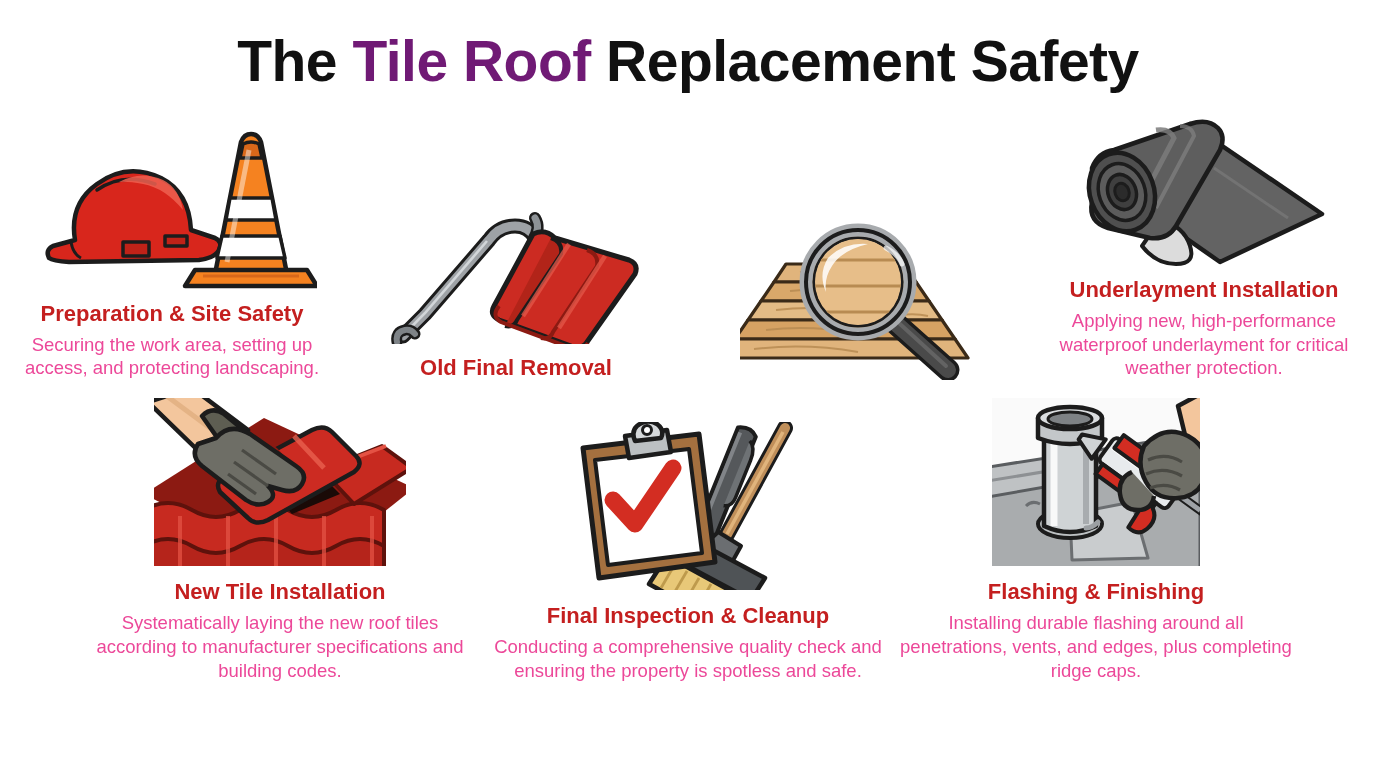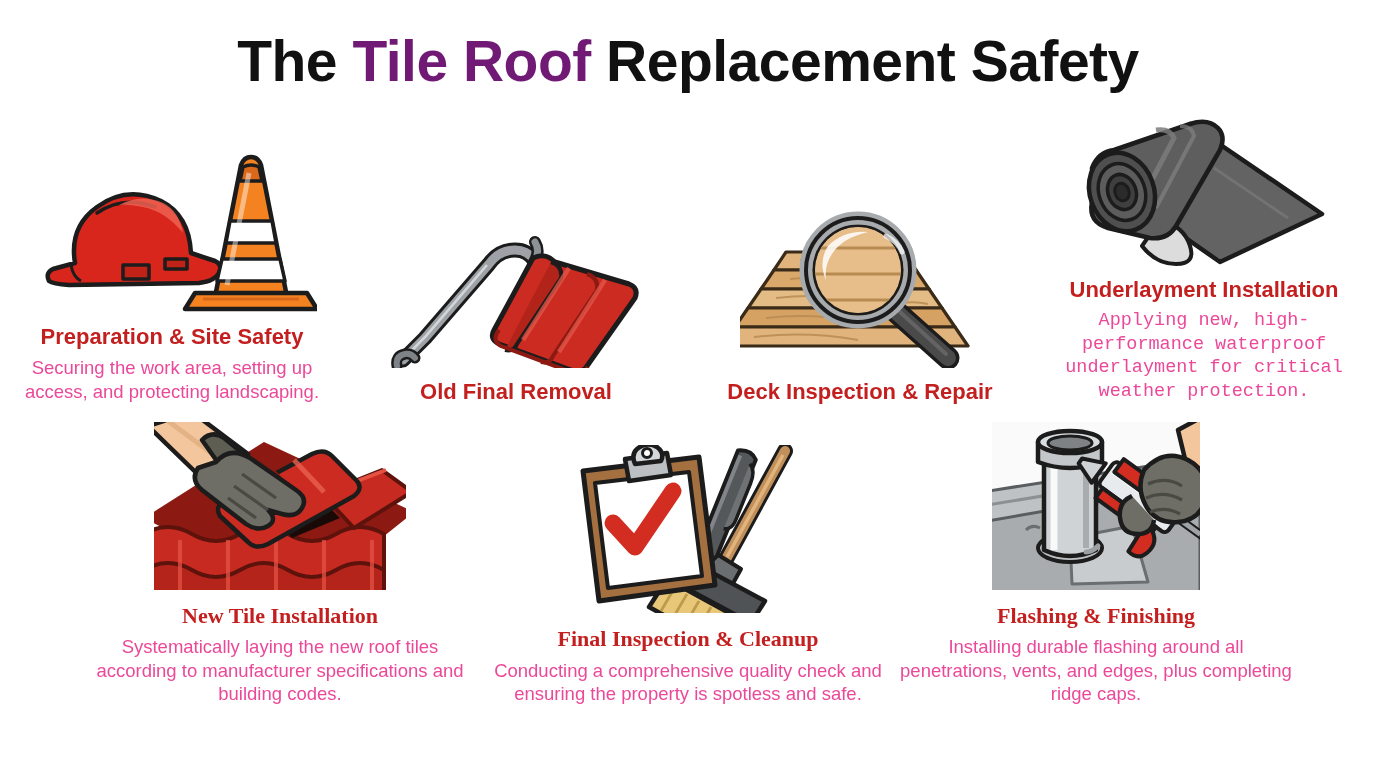--- a/index.html
+++ b/index.html
@@ -51,33 +51,33 @@
   .row-2 .art { height:168px; }
 
   .card-title {
     color:#C41F1F;
     font-weight:bold;
     font-size:22px;
     margin-top:12px;
     line-height:1.1;
     white-space:nowrap;
   }
-  .row-2 .card-title { margin-top:14px;font-family:Liberation Serif, serif; }
+  .row-2 .card-title { margin-top:14px; }
 
   .card-desc {
     color:#ec4899;
     font-size:18.5px;
     line-height:1.28;
     margin-top:7px;
     padding:0 12px;
   }
   .row-1 .c1 .card-desc { padding:0 24px; }
   .row-1 .c2 .card-desc { padding:0 14px; }
   .row-1 .c3 .card-desc { padding:0 10px; }
-  .row-1 .c4 .card-desc { padding:0 24px;font-family:Liberation Mono, monospace; }
+  .row-1 .c4 .card-desc { padding:0 24px; }
   .row-2 .card-desc { padding:0 6px; }
   svg { display:block; }
 </style>
 </head>
 <body>
 
 <div class="page">
 
   <h1 class="title">
     <span>The </span><span class="accent">Tile Roof</span><span> Replacement Safety</span>
@@ -185,21 +185,20 @@
             <rect x="74" y="18" width="90" height="90" fill="#E7BE89"></rect>
             <path d="M74 40 l92 0" stroke="#B88B52" stroke-width="3"></path>
             <path d="M74 66 l92 0" stroke="#B88B52" stroke-width="3"></path>
             <path d="M74 92 l92 0" stroke="#B88B52" stroke-width="3"></path>
           </g>
 
           <path d="M88 38 q16 -16 40 -14 q-26 6 -36 22 q-8 12 -6 26 q-8 -18 2 -34 z" fill="#ffffff" opacity="0.85"></path>
           <path d="M146 28 q12 6 16 16" stroke="#ffffff" stroke-width="5" fill="none" opacity="0.7" stroke-linecap="round"></path>
         </svg>
       </div>
-      <div class="card-title">Deck Inspection &amp; Repair</div>
     </div>
 
     <div class="card c4">
       <div class="art">
         <svg width="280" height="160" viewBox="0 0 280 160">
 
           <path d="M126 18 l132 90 l-102 48 l-60 -42 z" fill="#636363" stroke="#1c1c1c" stroke-width="4.5" stroke-linejoin="round"></path>
           <path d="M150 62 l74 50" stroke="#777777" stroke-width="3" fill="none" opacity="0.8"></path>
 
           <path d="M96 114 q24 6 30 26 q6 18 -14 18 q-20 0 -34 -18 z" fill="#DCDCDC" stroke="#1c1c1c" stroke-width="4" stroke-linejoin="round"></path>

